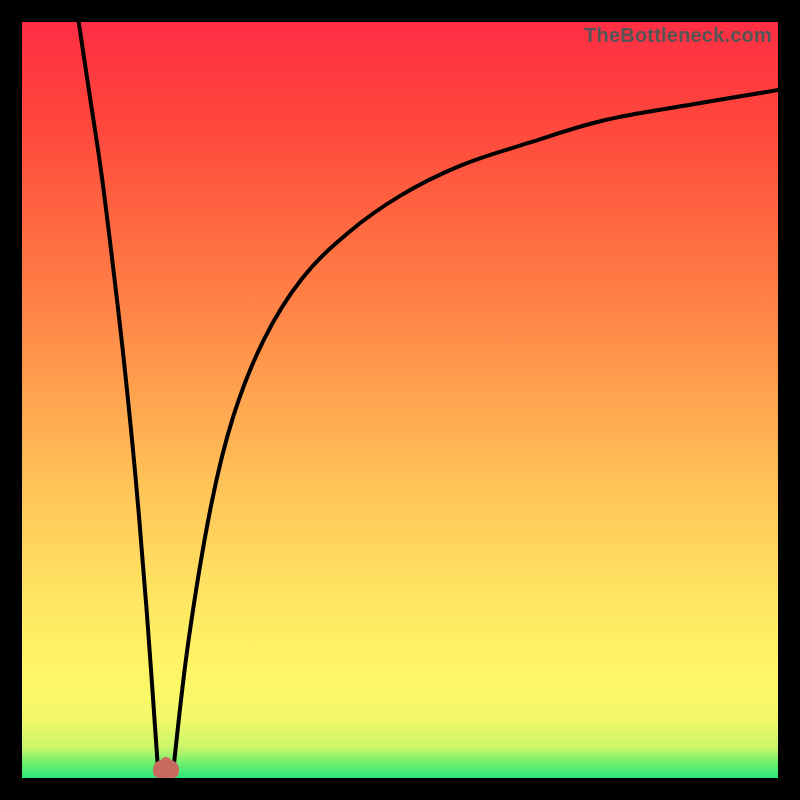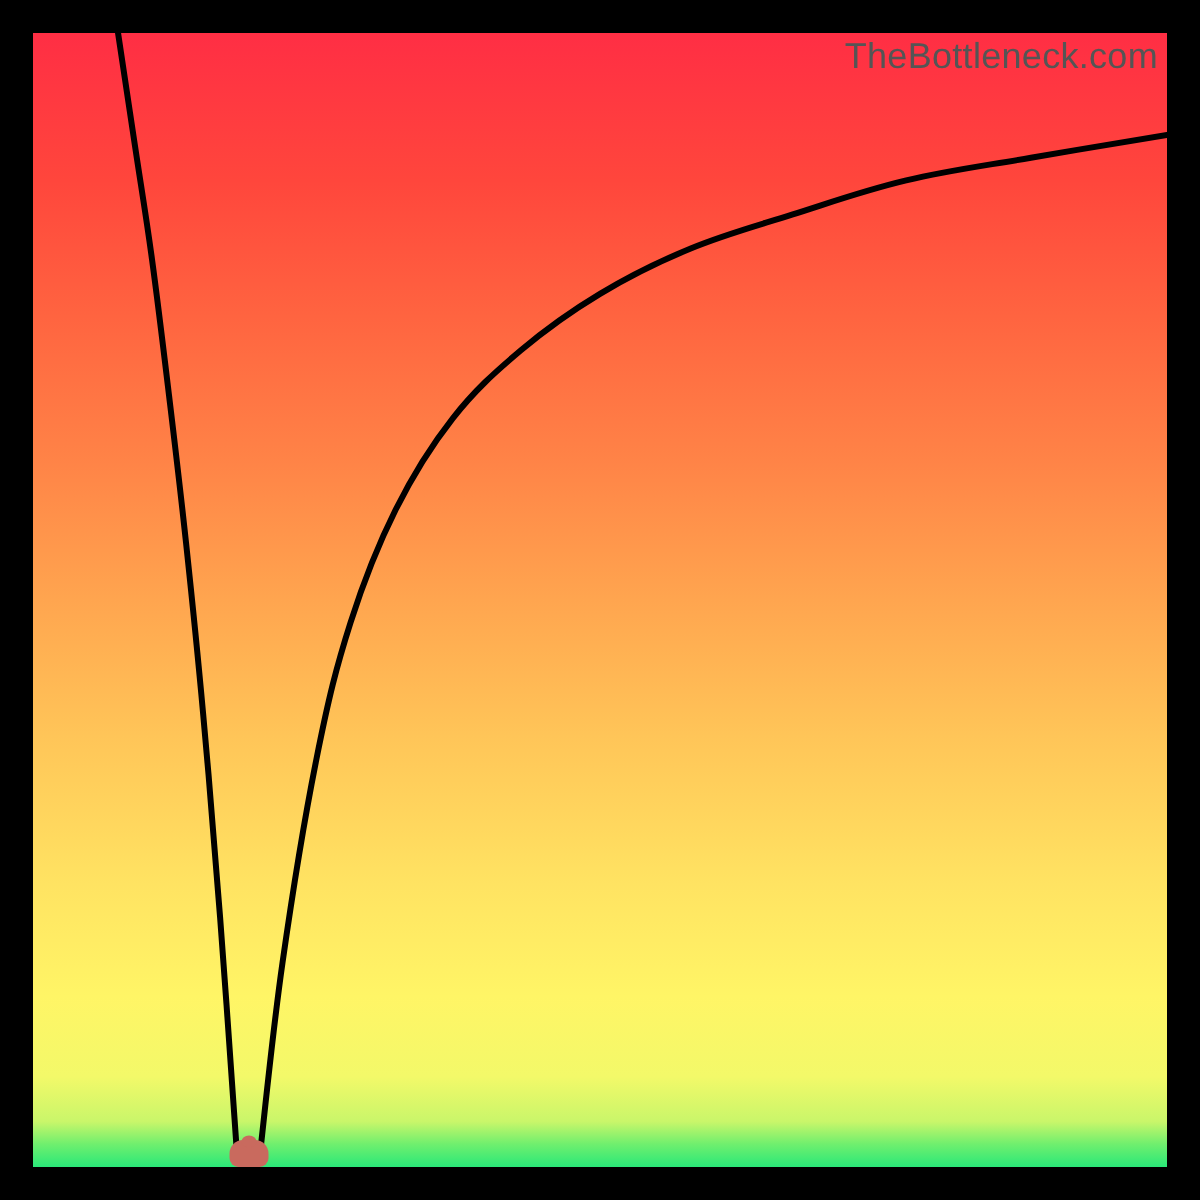--- a/index.html
+++ b/index.html
@@ -30,22 +30,22 @@
       #ff6440 75%,
       #ff463c 87%,
       #ff2e44 100%
     );
   }
   .watermark {
     position: absolute;
     top: 2px;
     right: 6px;
     color: #555;
-    font-size: 24px;
-    font-weight: 400;
+    font-size: 20px;
+    font-weight: 700;
     letter-spacing: 0.2px;
     user-select: none;
     margin-left: 32px;
   }
   svg.curve {
     position: absolute;
     left: 0;
     top: 0;
     width: 756px;
     height: 756px;

